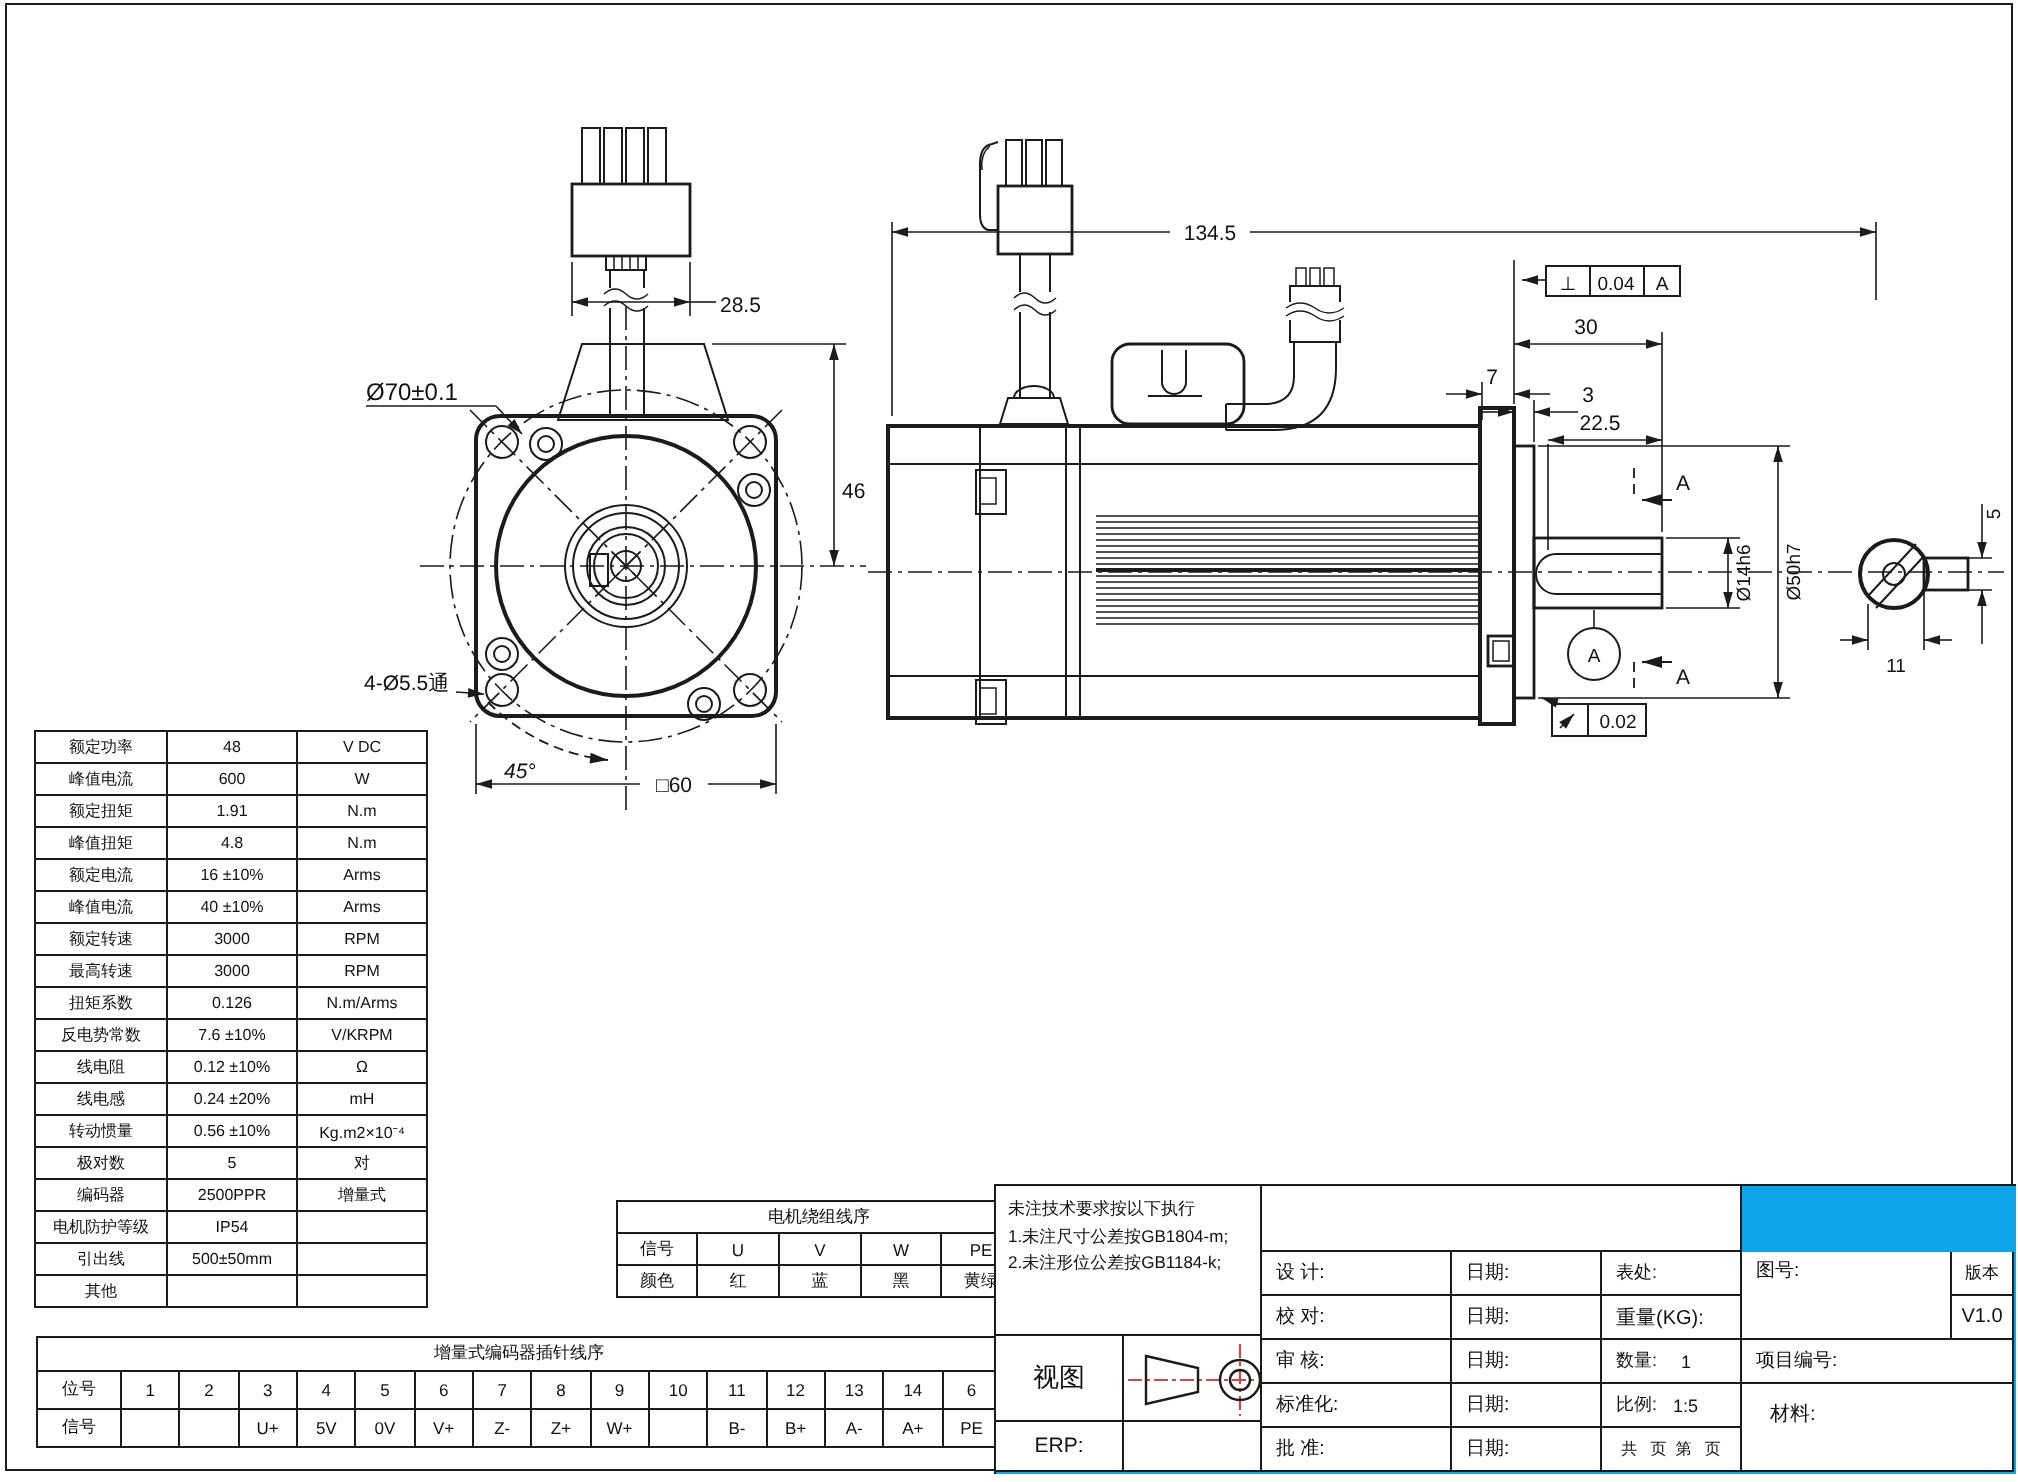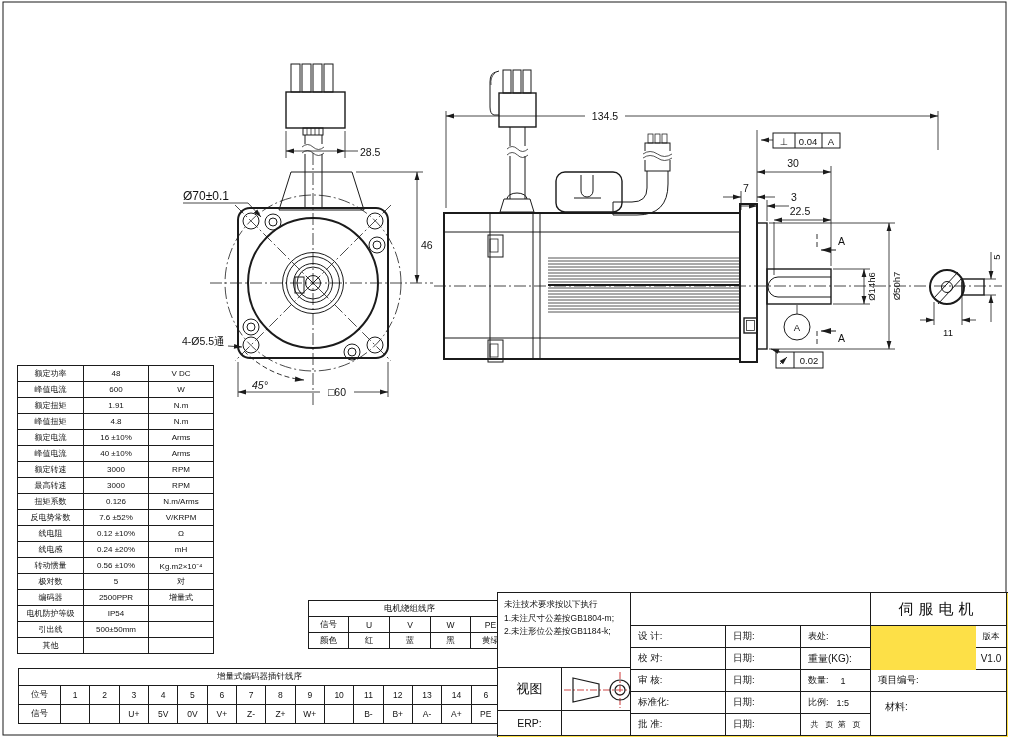--- a/index.html
+++ b/index.html
@@ -23,21 +23,21 @@
        display:grid;font-family:"Liberation Sans",sans-serif;color:#111}
   .tbl>div{border-right:1px solid #1b1b1b;border-bottom:1px solid #1b1b1b;display:flex;
            align-items:center;justify-content:center;overflow:hidden;background:#fff}
   .sa{grid-column:1/-1}
   .lft{justify-content:flex-start;padding-left:4px}
   #rev{left:3px;top:2px;grid-template-columns:75px 120px 102px 73px 82px;grid-template-rows:17px 18px;font-size:9.5px}
   #rev .ttl{font-size:10.5px;letter-spacing:2px}
   #spec{left:17px;top:365px;grid-template-columns:66px 65px 65px;grid-auto-rows:16px;font-size:8px}
   #wind{left:308px;top:600px;grid-template-columns:40px 41px 41px 40px 40px;grid-template-rows:16px 16px 16px;font-size:8.5px}
   #enc{left:18px;top:668px;grid-template-columns:42px repeat(15,29.33px);grid-template-rows:17px 19px 19px;font-size:8.5px}
-  #tblock{position:absolute;left:497px;top:592px;width:510px;height:144px;border-left:1px solid #1b1b1b;border-top:1px solid #1b1b1b;background:#fde047}
+  #tblock{position:absolute;left:497px;top:592px;width:510px;height:144px;border-left:1px solid #1b1b1b;border-top:1px solid #1b1b1b;background:#0ea5e9}
   .tc{position:absolute;border-right:1px solid #1b1b1b;border-bottom:1px solid #1b1b1b;box-sizing:border-box;
       display:flex;align-items:center;justify-content:center;background:#fff;font-size:9.5px;overflow:hidden}
   .tc.l{justify-content:flex-start;padding-left:7px}
   .notes{display:block;padding:5px 0 0 6px;font-size:8.5px;line-height:1.6;text-align:left}
 </style>
 </head>
 <body>
 
 <div class="sheet">
 
@@ -245,21 +245,21 @@
   <div>额定转速</div>
       <div>3000</div>
       <div>RPM</div>
   <div>最高转速</div>
       <div>3000</div>
       <div>RPM</div>
   <div>扭矩系数</div>
       <div>0.126</div>
       <div>N.m/Arms</div>
   <div>反电势常数</div>
-      <div>7.6 ±52%</div>
+      <div>7.6 ±10%</div>
       <div>V/KRPM</div>
   <div>线电阻</div>
       <div>0.12 ±10%</div>
       <div>Ω</div>
   <div>线电感</div>
       <div>0.24 ±20%</div>
       <div>mH</div>
   <div>转动惯量</div>
       <div>0.56 ±10%</div>
       <div>Kg.m2×10⁻⁴</div>
@@ -368,20 +368,20 @@
   <div class="tc l" style="left:303px;top:77px;width:70px;height:22px;font-size:9px">
     <span>数量:</span>
     <span style="margin-left:12px">1</span>
   </div>
   <div class="tc l" style="left:303px;top:99px;width:70px;height:22px;font-size:9px">
     <span>比例:</span>
     <span style="margin-left:8px">1:5</span>
   </div>
   <div class="tc" style="left:303px;top:121px;width:70px;height:22px;font-size:8px;white-space:pre">共   页  第   页</div>
 
-  <div class="tc" style="left:373px;top:0;width:136px;height:33px;font-size:15px;letter-spacing:5px">伺服电机</div>
+  <div class="tc l" style="left:373px;top:33px;width:105px;height:44px;align-items:flex-start;padding-top:3px">图号:</div>
   <div class="tc" style="left:478px;top:33px;width:31px;height:22px;font-size:8.5px">版本</div>
   <div class="tc" style="left:478px;top:55px;width:31px;height:22px;font-size:10px">V1.0</div>
   <div class="tc l" style="left:373px;top:77px;width:136px;height:22px">项目编号:</div>
   <div class="tc l" style="left:373px;top:99px;width:136px;height:44px;align-items:flex-start;padding-top:8px;padding-left:14px;font-size:10px">材料:</div>
 </div>
 
 </div>
 
 </body></html>

